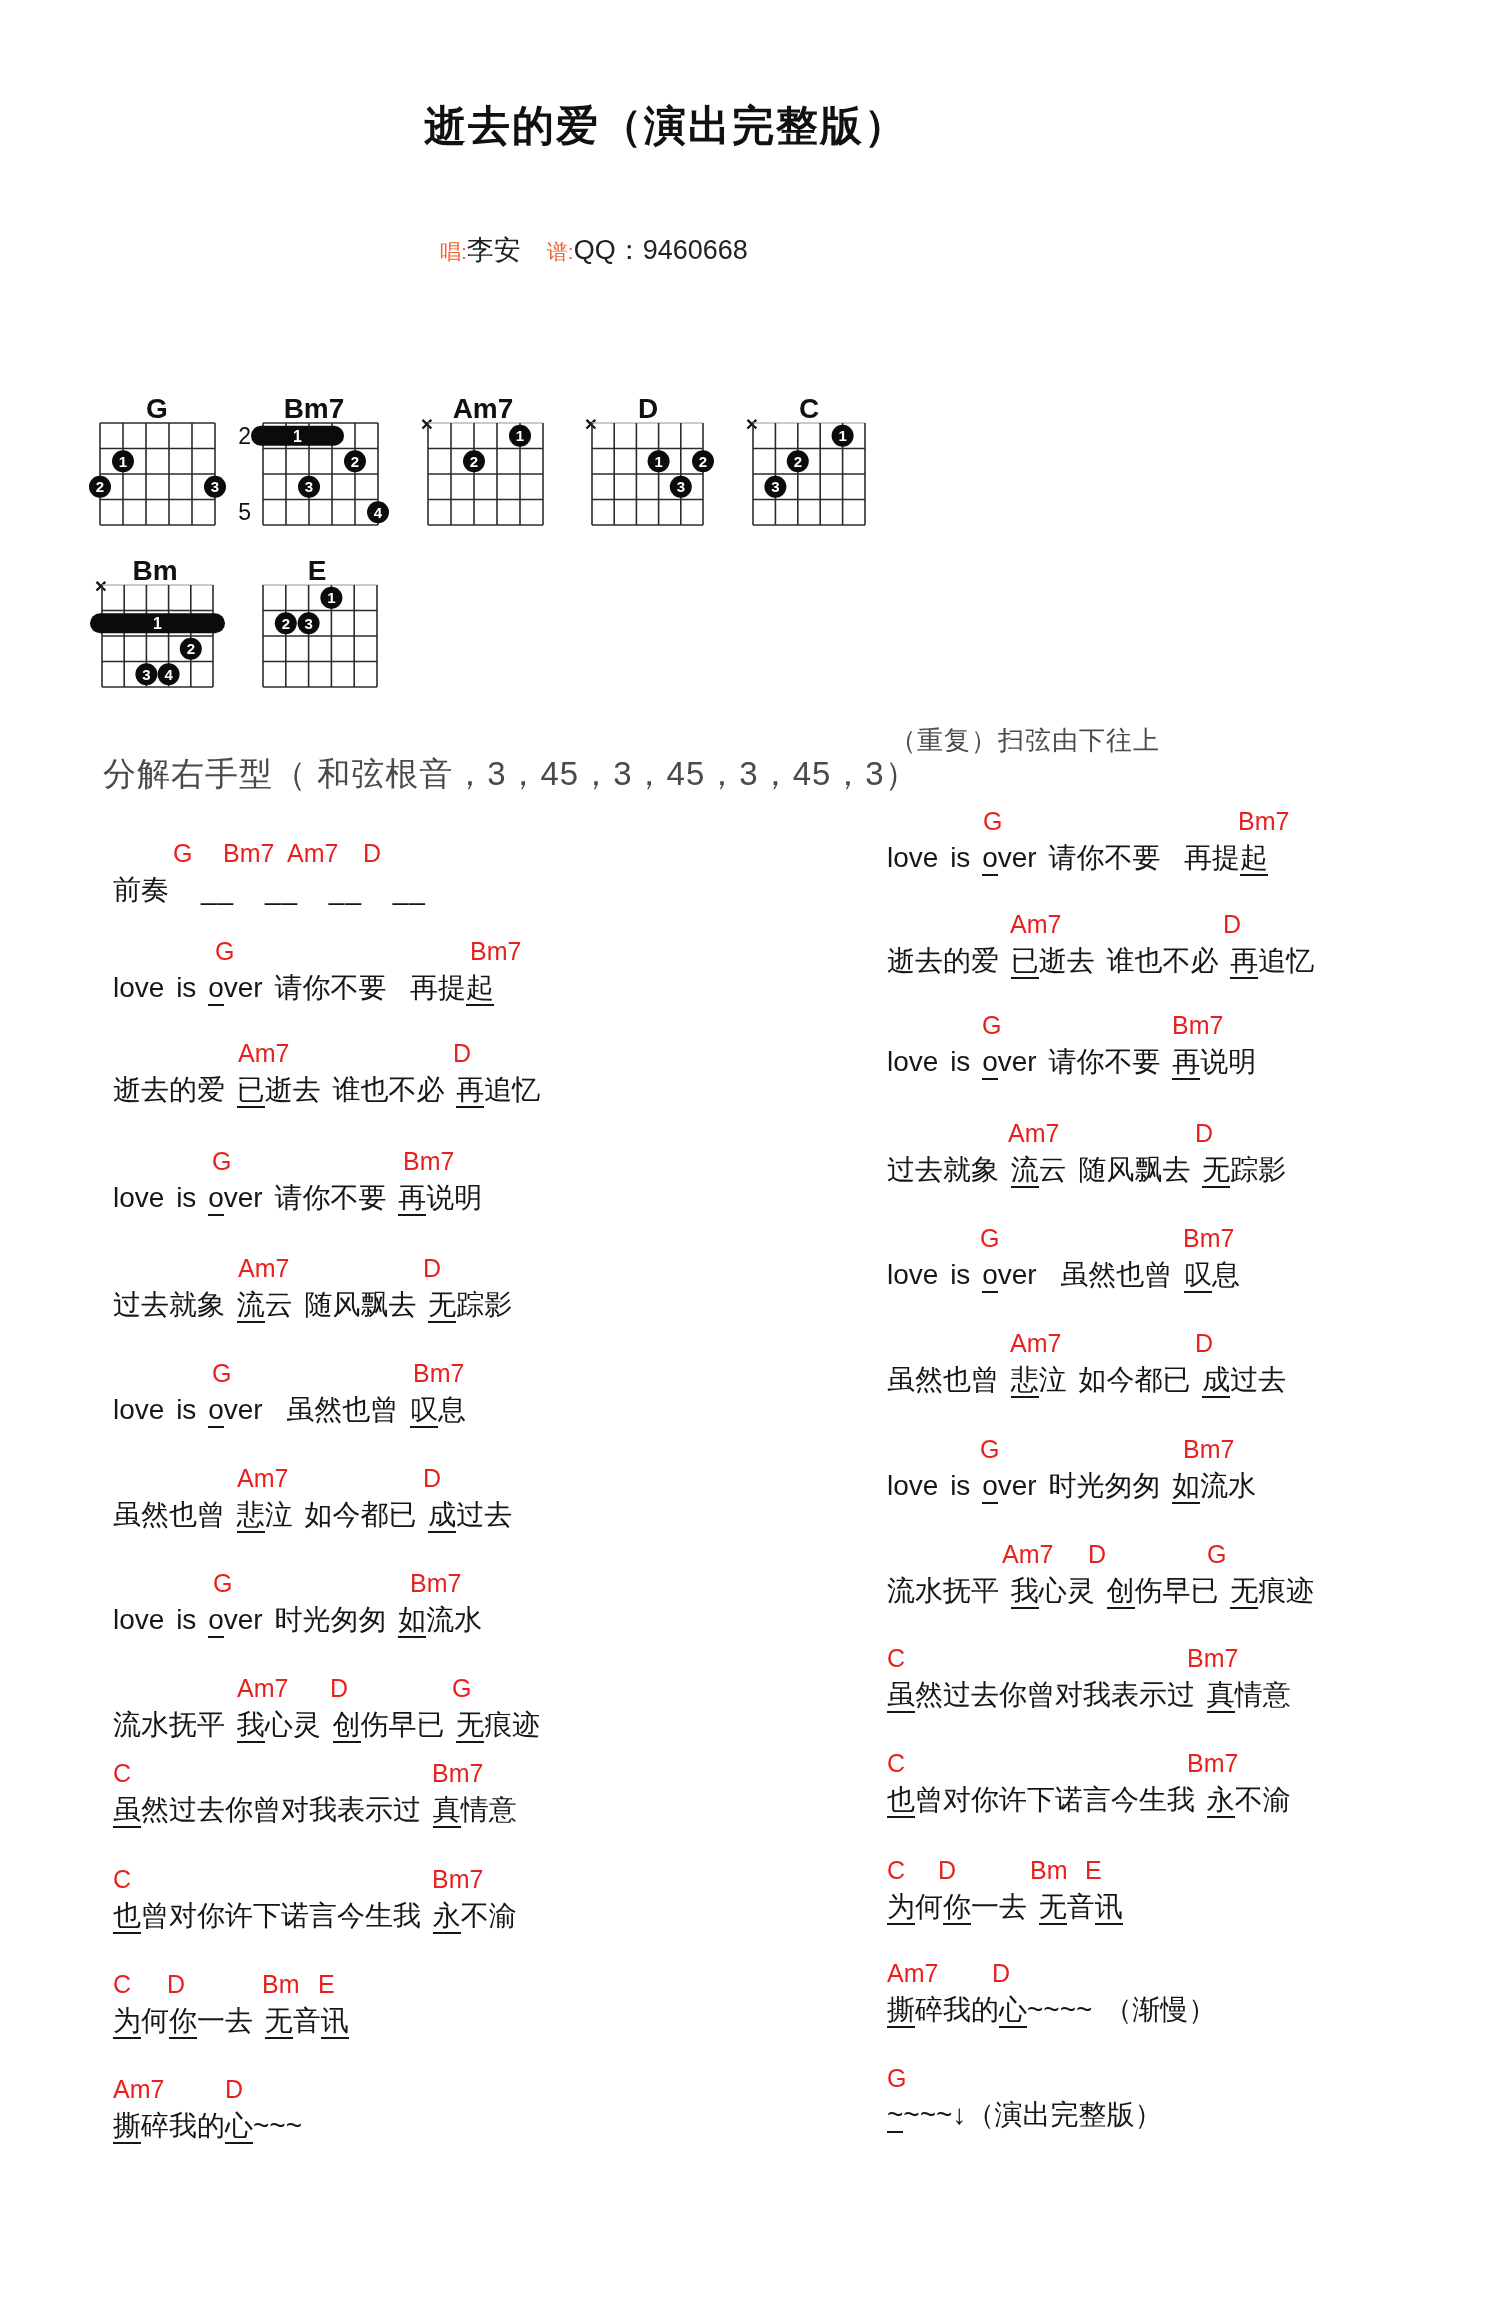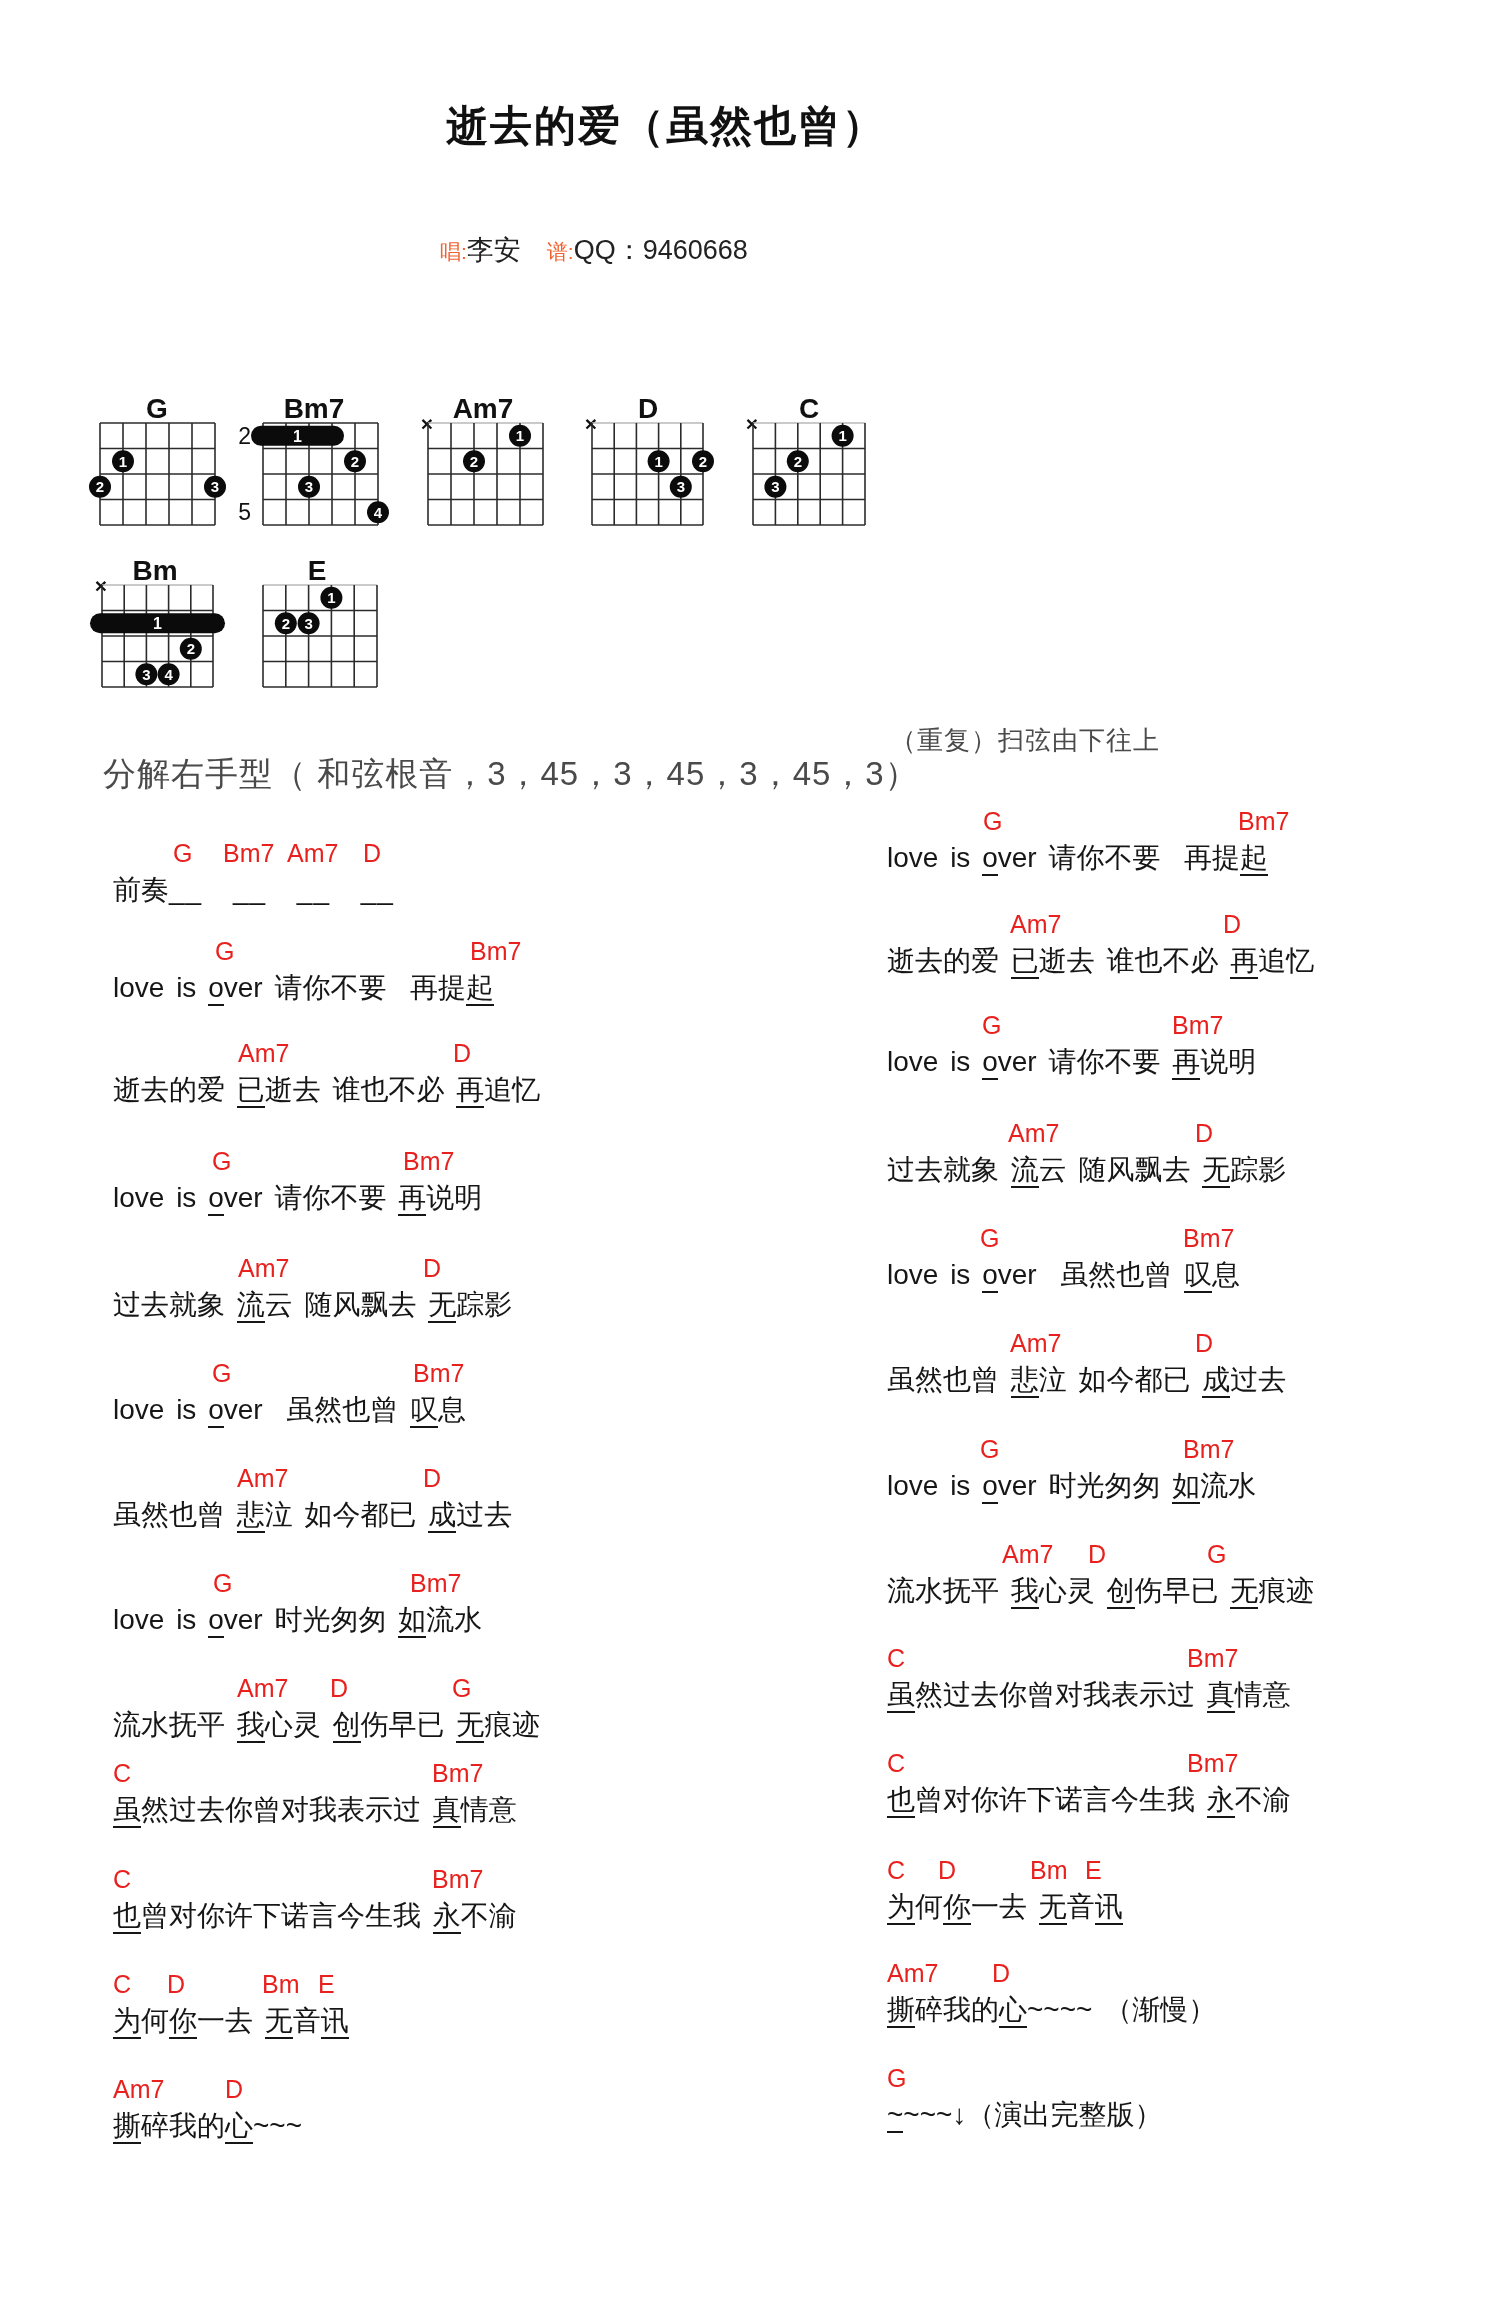--- a/index.html
+++ b/index.html
@@ -24,26 +24,26 @@
   .chord{
     position:absolute;top:0;color:var(--red);
     font-size:25px;line-height:26px;white-space:pre;
   }
   .lyric{
     position:absolute;left:0;top:33px;color:var(--ink);
     font-size:28px;line-height:34px;white-space:pre;word-spacing:4px;text-align:center;
   }
   .lyric span{white-space:pre;}
   .u{border-bottom:2px solid var(--ink);padding-bottom:1px;}
-  .dashes{word-spacing:22px;letter-spacing:1px;}
+  .dashes{word-spacing:22px;letter-spacing:1px;margin-left:32px;}
 </style>
 </head>
 <body style="--red: #e8211e; --ink: #161616;">
 
-<div id="title" class="abs">逝去的爱（虽然也曾）</div>
+<div id="title" class="abs">逝去的爱（演出完整版）</div>
 
 <div id="credits" class="abs"><span class="credit-label">唱:</span><span class="credit-value">李安</span><span class="gap"></span><span class="credit-label">谱:</span><span class="credit-value">QQ：9460668</span></div>
 
 <svg id="diagram-layer" class="abs" width="1500" height="720">
     <g>
       <text x="157" y="418" text-anchor="middle" font-size="28" font-weight="bold" fill="#111">G</text>
       <line x1="100" y1="423" x2="215" y2="423" stroke="#2b2b2b" stroke-width="1.6"></line>
       <line x1="100" y1="448.5" x2="215" y2="448.5" stroke="#2b2b2b" stroke-width="1.6"></line>
       <line x1="100" y1="474" x2="215" y2="474" stroke="#2b2b2b" stroke-width="1.6"></line>
       <line x1="100" y1="499.5" x2="215" y2="499.5" stroke="#2b2b2b" stroke-width="1.6"></line>

